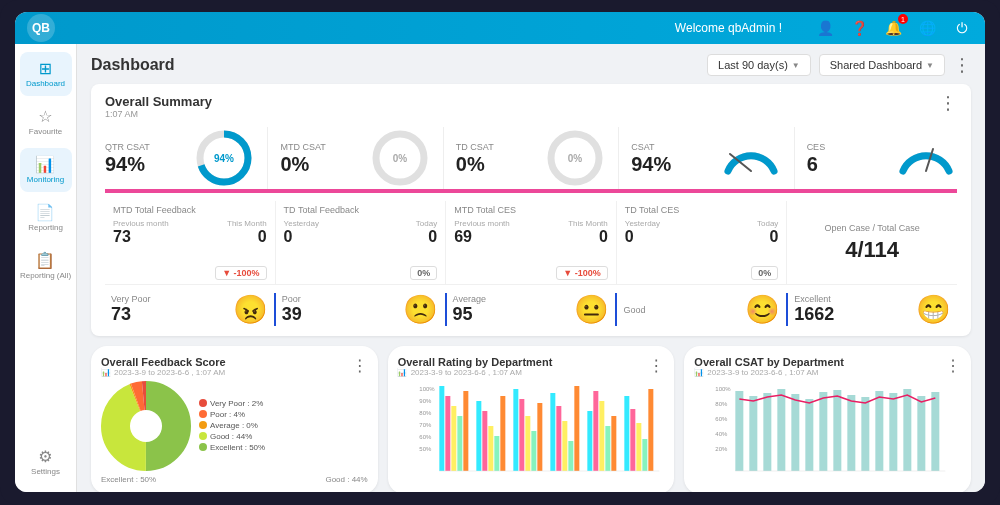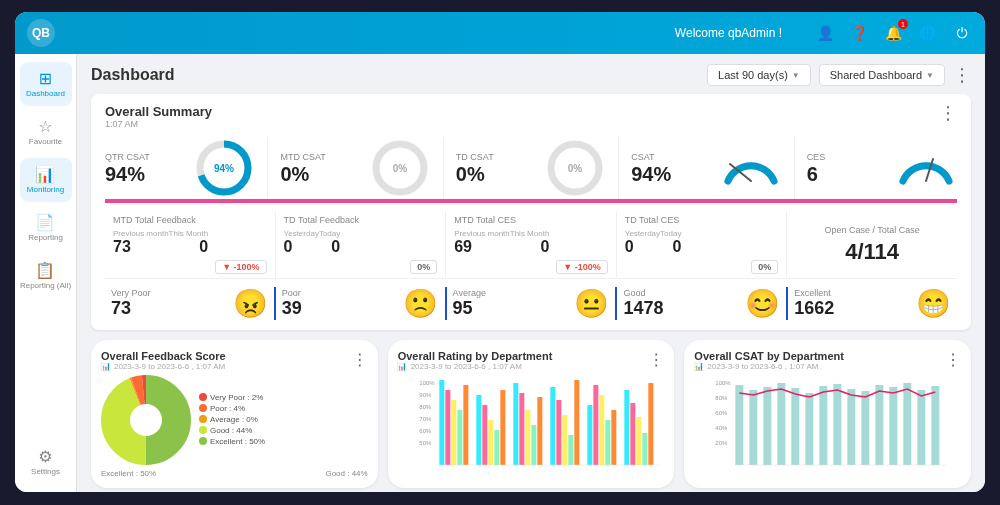--- a/index.html
+++ b/index.html
@@ -1,21 +1,21 @@
 <!DOCTYPE html>
 <html><head>
   <meta charset="utf-8">
   <style>
     * { box-sizing: border-box; margin: 0; padding: 0; }
     body { background: #1a1a2e; font-family: 'Segoe UI', Arial, sans-serif; display: flex; justify-content: center; align-items: center; min-height: 100vh; }
     .device-frame { width: 1000px; height: 505px; background: #1a1a2e; border-radius: 18px; overflow: hidden; display: flex; position: relative; }
     .app-container { width: 970px; height: 480px; margin: 12px auto; background: #f0f2f5; border-radius: 12px; overflow: hidden; display: flex; flex-direction: column; }
     
     
-    .top-nav { background: linear-gradient(90deg, #0099cc, #00aadd); height: 42px; display: flex; align-items: center; padding: 0 12px; color: white; flex-shrink: 0; }
+    .top-nav { background: linear-gradient(90deg, #0099cc, #00aadd); height: 32px; display: flex; align-items: center; padding: 0 12px; color: white; flex-shrink: 0; }
     .top-nav .logo { width: 28px; height: 28px; background: rgba(255,255,255,0.2); border-radius: 50%; display: flex; align-items: center; justify-content: center; font-weight: bold; font-size: 12px; color: white; }
     .top-nav .spacer { flex: 1; }
     .top-nav .welcome { font-size: 12px; margin-right: 33px; }
     .top-nav .nav-icons { display: flex; gap: 12px; align-items: center; }
     .top-nav .nav-icon { width: 22px; height: 22px; display: flex; align-items: center; justify-content: center; font-size: 14px; cursor: pointer; position: relative; }
     .top-nav .nav-icon .badge { position: absolute; top: -3px; right: -3px; background: red; color: white; border-radius: 50%; width: 10px; height: 10px; font-size: 7px; display: flex; align-items: center; justify-content: center; }
 
     
     .main-layout { display: flex; flex: 1; overflow: hidden; }
     
@@ -52,21 +52,21 @@
     .metric-item { display: flex; flex-direction: column; align-items: flex-start; flex: 1; }
     .metric-label { font-size: 9px; color: #888; margin-bottom: 2px; }
     .metric-value { font-size: 20px; font-weight: 700; color: #222; line-height: 1; }
     .metric-chart { display: flex; align-items: center; justify-content: center; }
 
     
     .feedback-row { display: flex; gap: 0; border-top: 4px solid #ec4899; padding-top: 8px; }
     .feedback-item { flex: 1; padding: 4px 8px; border-right: 1px solid #f0f0f0; }
     .feedback-item:last-child { border-right: none; }
     .fb-title { font-size: 9px; color: #888; margin-bottom: 4px; }
-    .fb-values { display: flex; align-items: flex-start; margin-bottom: 4px; }
+    .fb-values { display: flex; justify-content: space-between; align-items: flex-start; margin-bottom: 20px; }
     .fb-prev-label { font-size: 8px; color: #aaa; }
     .fb-curr-label { font-size: 8px; color: #aaa; }
     .fb-prev-val { font-size: 16px; font-weight: 700; color: #222; }
     .fb-curr-val { font-size: 16px; font-weight: 700; color: #222; text-align: right; }
     .fb-badge { display: inline-flex; align-items: center; gap: 2px; background: white; border: 1px solid #ddd; border-radius: 3px; padding: 1px 6px; font-size: 9px; color: #e74c3c; font-weight: 600; }
     .fb-badge.neutral { color: #666; }
     .fb-badge-wrap { display: flex; justify-content: flex-end; }
     .open-case { font-size: 22px; font-weight: 700; color: #222; text-align: right; }
 
     
@@ -329,21 +329,20 @@
             <div class="sentiment-item">
               <div class="sent-info">
                 <div class="sent-label">Average</div>
                 <div class="sent-value">95</div>
               </div>
               <span class="sent-emoji">😐</span>
             </div>
             <div class="sentiment-item">
               <div class="sent-info">
                 <div class="sent-label">Good</div>
-                <div class="sent-value">1478</div>
               </div>
               <span class="sent-emoji">😊</span>
             </div>
             <div class="sentiment-item">
               <div class="sent-info">
                 <div class="sent-label">Excellent</div>
                 <div class="sent-value">1662</div>
               </div>
               <span class="sent-emoji">😁</span>
             </div>

